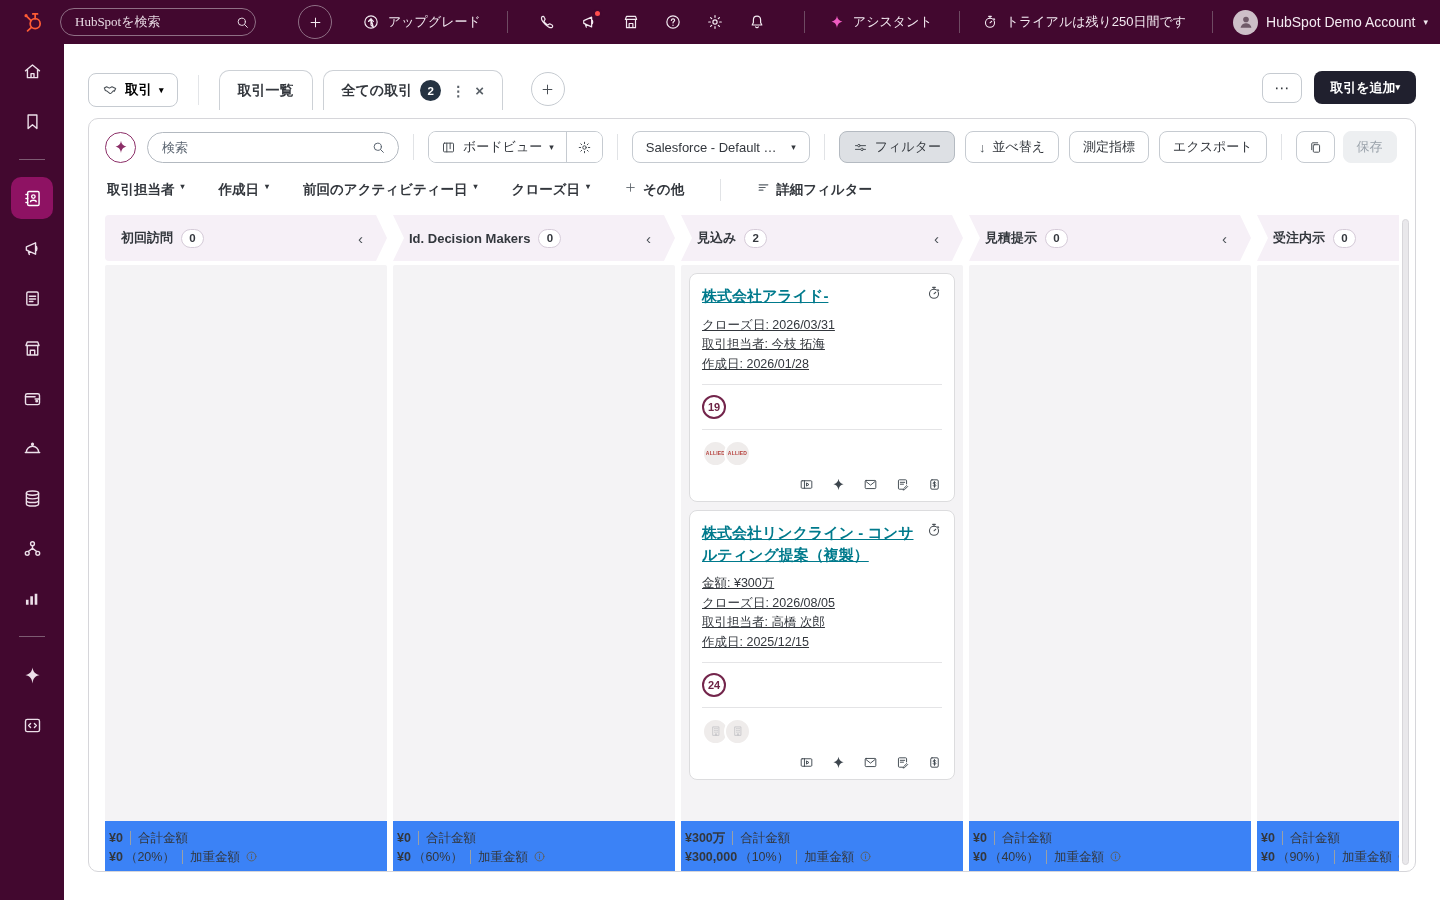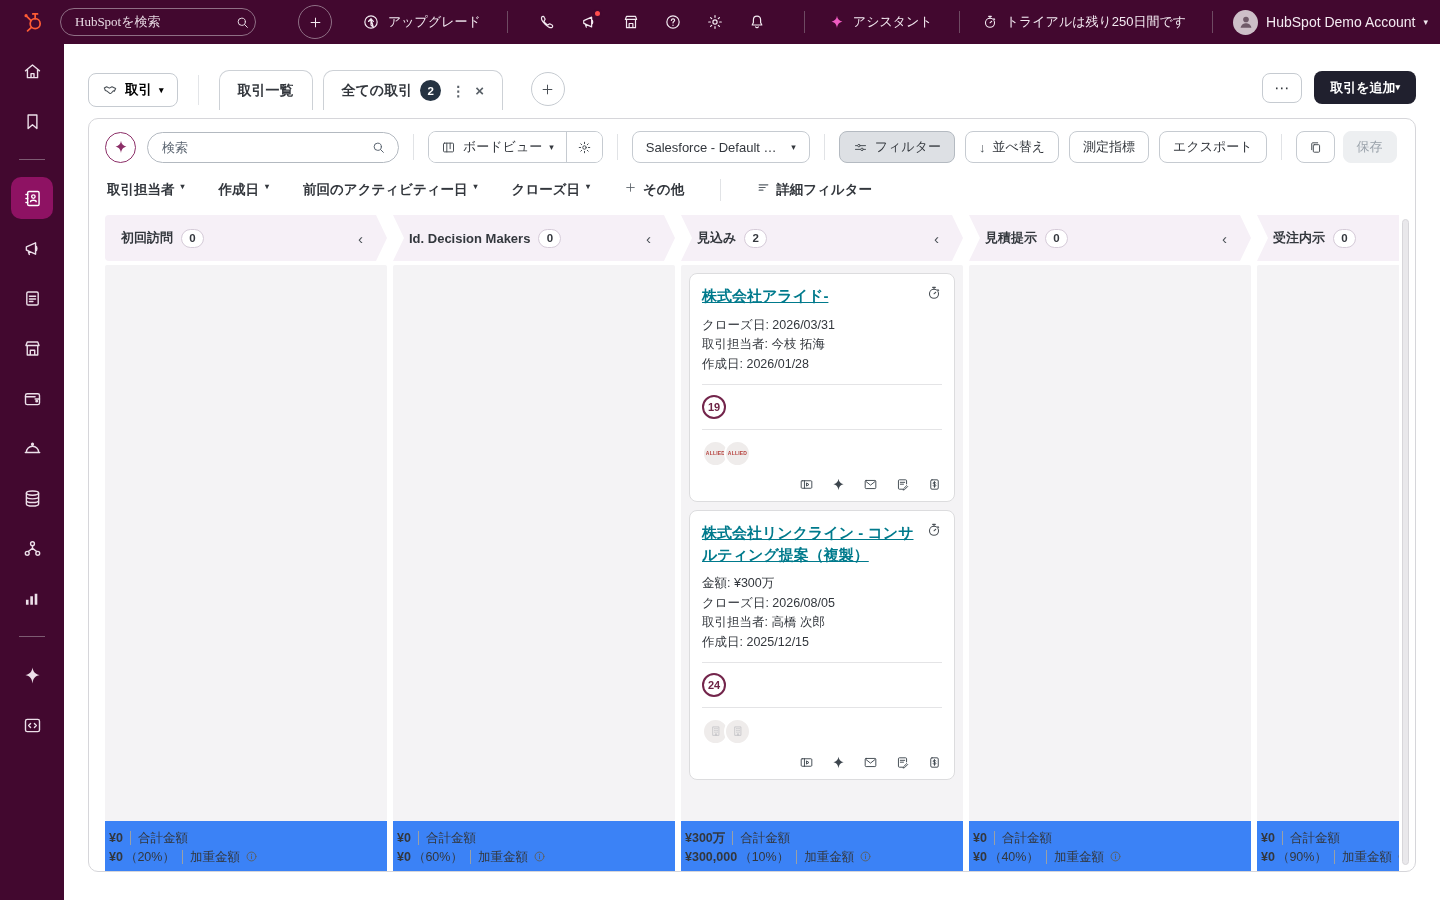--- a/index.html
+++ b/index.html
@@ -126,21 +126,21 @@
   .cf .info .ic { width:13px; height:13px; stroke-width:1.8; }
 
   
   .card { background:#fff; border:1px solid #dcdcde; border-radius:8px; margin:8px; padding:11px 12px 9px 12px;
     cursor:pointer; }
   .card-titlerow { position:relative; padding-right:24px; }
   .card-title { color:#007a8c; font-weight:700; font-size:15px; line-height:1.45; text-decoration:underline;
     cursor:pointer; display:inline; }
   .card-clock { position:absolute; top:0; right:0; width:16px; height:16px; color:#4a5056; cursor:pointer; }
   .card-field { font-size:12.5px; color:#33373d; line-height:1.55; }
-  .card-fields { margin-top:9px; }
+  .card-fields { margin-top:9px;text-decoration:underline; }
   .card hr { border:none; border-top:1px solid #e4e4e6; margin:10px 0; }
   .days-ring { width:24px; height:24px; border-radius:50%; border:2px solid #73254b; color:#6d2244;
     font-size:11px; font-weight:700; display:flex; align-items:center; justify-content:center; }
   .avatars { display:flex; margin-top:2px; }
   .avatar-c { width:27px; height:27px; border-radius:50%; background:#efeceb; border:2px solid #fff;
     display:flex; align-items:center; justify-content:center; overflow:hidden; }
   .avatar-c + .avatar-c { margin-left:-5px; }
   .avatar-logo { font-size:5px; font-weight:700; color:#b5403c; letter-spacing:.2px; }
   .avatar-c .ic { width:14px; height:14px; color:#c3c3c6; stroke-width:1.4; }
   .card-actions { display:flex; justify-content:flex-end; gap:17px; margin-top:10px; }

